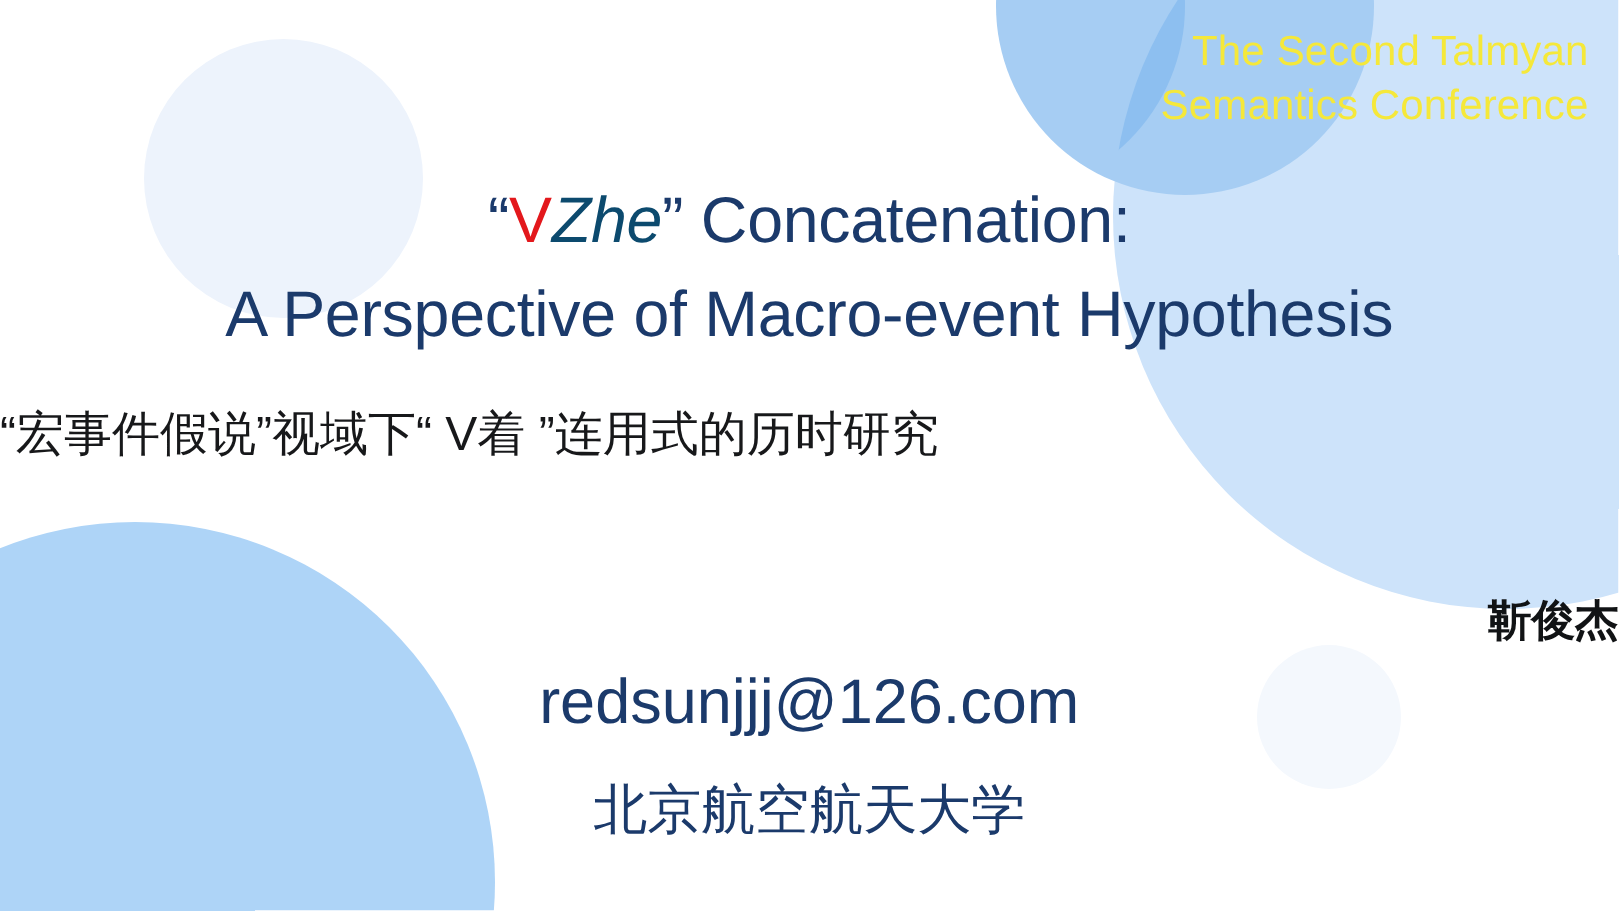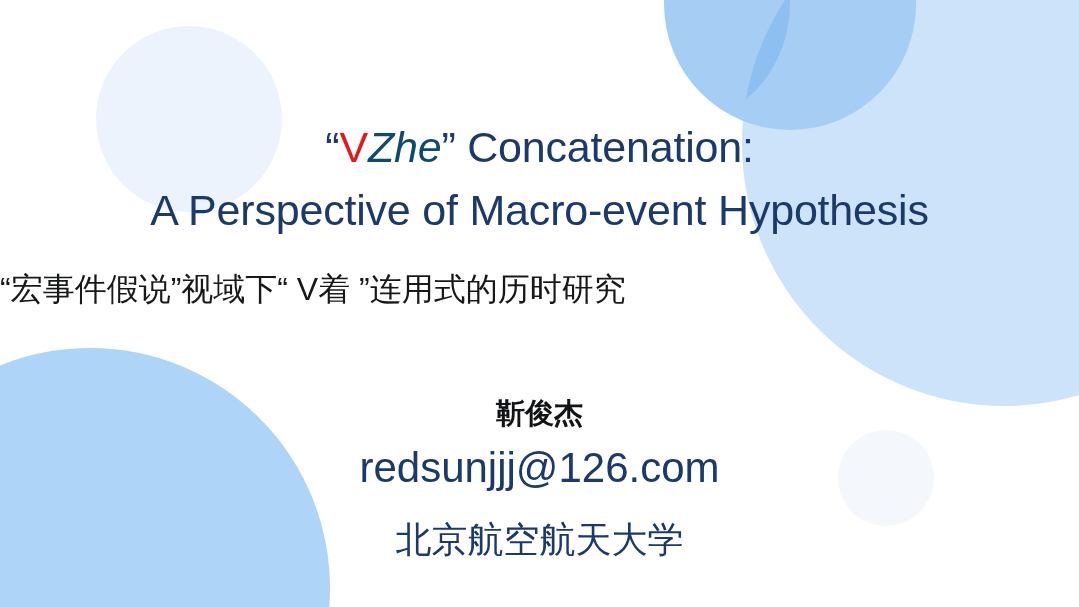--- a/index.html
+++ b/index.html
@@ -122,21 +122,21 @@
     color: #17181a;
     white-space: nowrap;
   }
 
   
   .author-name {
     position: absolute;
     left: 0;
     right: 0;
     top: 394px;
-    text-align: center;
+    text-align: right;
     font-size: 29px;
     font-weight: bold;
     color: #111315;
   }
   .author-email {
     position: absolute;
     left: 0;
     right: 0;
     top: 444px;
     text-align: center;
@@ -158,20 +158,22 @@
 
 <div id="slide">
 
   <div class="deco deco-tl"></div>
   <div class="deco deco-tr-light"></div>
   <div class="deco deco-tr-dark"></div>
   <div class="deco deco-tr-lens"></div>
   <div class="deco deco-bl"></div>
   <div class="deco deco-br-small"></div>
 
+  <div class="conference-header">The Second Talmyan
+Semantics Conference</div>
 
   <div class="title-block">
     <div class="title-line"><span>“</span><span class="kw-red">V</span><span class="kw-red-italic">Zhe</span><span>”</span><span> Concatenation:</span></div>
     <div class="title-line">A Perspective of Macro-event Hypothesis</div>
   </div>
 
   <div class="subtitle-cn">“宏事件假说”视域下“ V着 ”连用式的历时研究</div>
 
   <div class="author-name">靳俊杰</div>
   <div class="author-email">redsunjjj@126.com</div>

